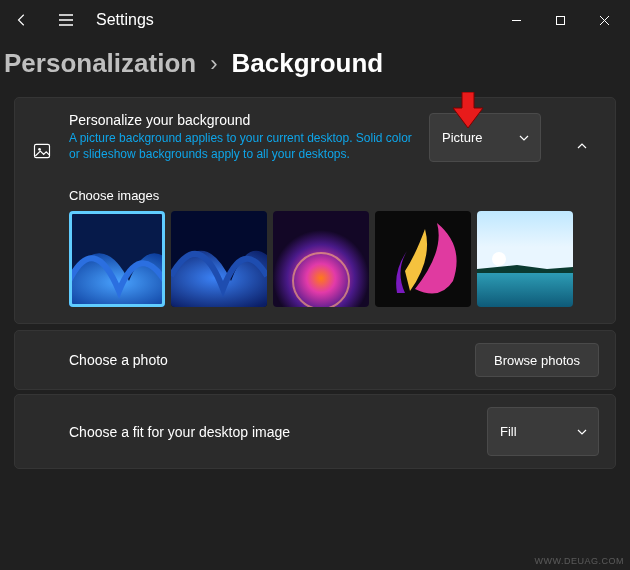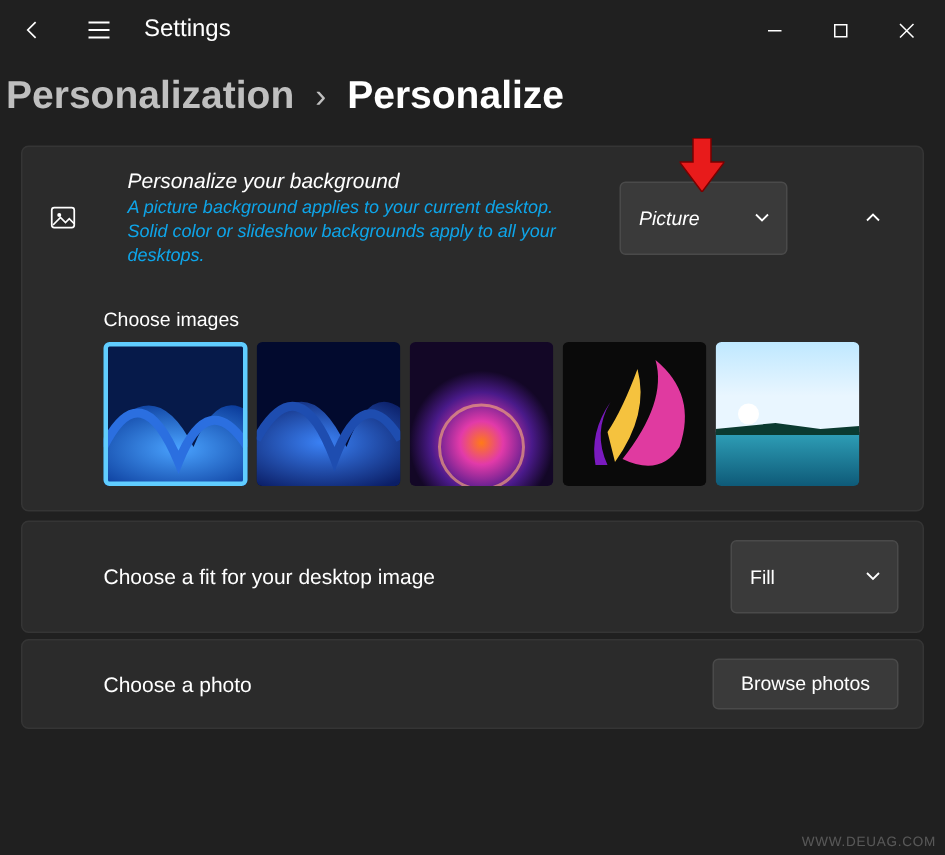--- a/index.html
+++ b/index.html
@@ -39,24 +39,23 @@
     .crumb-sep { font-size: 22px; color: #bfbfbf; }
     .crumb-current { font-size: 26px; font-weight: 600; color: #ffffff; }
     .page-content { padding: 0 14px; }
     .card {
       background: #2b2b2b;
       border: 1px solid #353535;
       border-radius: 5px;
       margin-bottom: 6px;
     }
     .card-header {
-      display: flex; align-items: center;
+      display: flex; align-items: flex-end;
       padding: 14px 16px;
-      gap: 32px;
-      font-style: italic;
+      gap: 16px;
     }
     .card-icon {
       width: 22px; height: 22px; flex-shrink: 0;
       display: flex; align-items: center; justify-content: center;
     }
     .card-texts { flex: 1; }
     .card-title { font-size: 14px; color: #fff; margin-bottom: 2px; }
     .card-sub { font-size: 12px; color: #0ea5e9; line-height: 1.35; max-width: 350px; }
     .dropdown {
       background: #3a3a3a;
@@ -157,21 +156,21 @@
       <svg width="11" height="11" viewBox="0 0 11 11">
           <path d="M1 1l9 9M10 1l-9 9" stroke="#fff" stroke-width="1"></path>
         </svg>
     </div>
   </div>
 </div>
 
 <div class="breadcrumb">
   <span class="crumb-link">Personalization</span>
   <span class="crumb-sep">›</span>
-  <span class="crumb-current">Personalize</span>
+  <span class="crumb-current">Background</span>
 </div>
 
 <div class="indicator-arrow">
   <svg viewBox="0 0 30 36">
     <path d="M9 0 L21 0 L21 16 L30 16 L15 36 L0 16 L9 16 Z" fill="#e81b1b" stroke="#7a0000" stroke-width="1"></path>
   </svg>
 </div>
 
 <div class="page-content">
 
@@ -267,31 +266,31 @@
               <rect y="60" width="96" height="36" fill="url(#water)"></rect>
               <circle cx="22" cy="48" r="7" fill="#fff"></circle>
               <path d="M0 58 L40 54 L70 58 L96 56 L96 62 L0 62 Z" fill="#0b3a30"></path>
             </svg>
         </div>
       </div>
     </div>
   </div>
 
   <div class="row-card">
+    <div class="row-label">Choose a photo</div>
+    <div class="btn">
+      <span>Browse photos</span>
+    </div>
+  </div>
+
+  <div class="row-card">
     <div class="row-label">Choose a fit for your desktop image</div>
     <div class="dropdown">
       <span>Fill</span>
       <svg class="chev" viewBox="0 0 10 10">
           <path d="M1 3 L5 7 L9 3" stroke="#fff" stroke-width="1.2" fill="none"></path>
         </svg>
     </div>
   </div>
 
-  <div class="row-card">
-    <div class="row-label">Choose a photo</div>
-    <div class="btn">
-      <span>Browse photos</span>
-    </div>
-  </div>
-
 </div>
 
 <div class="watermark">WWW.DEUAG.COM</div>
 
 </body></html>

